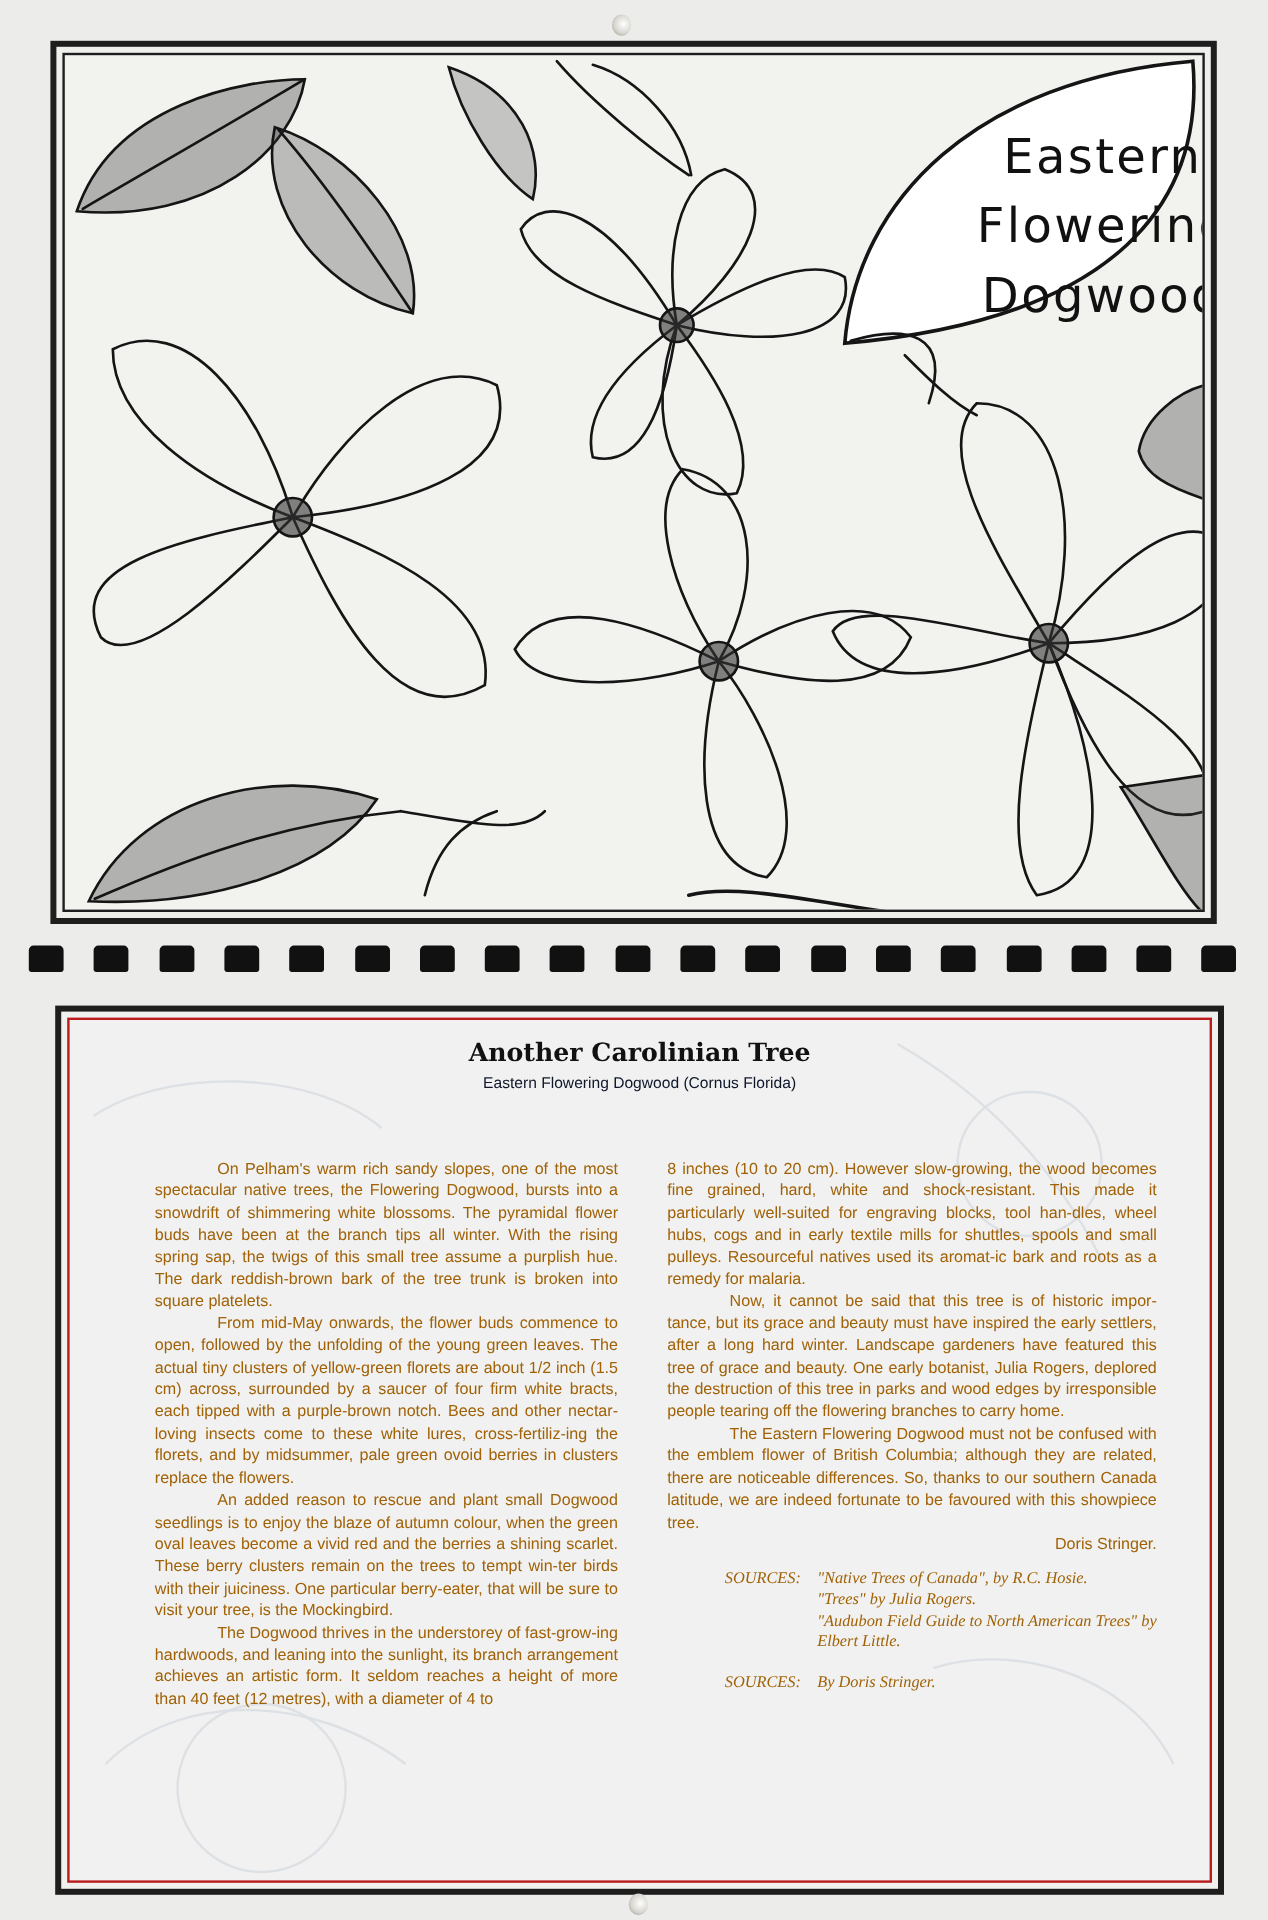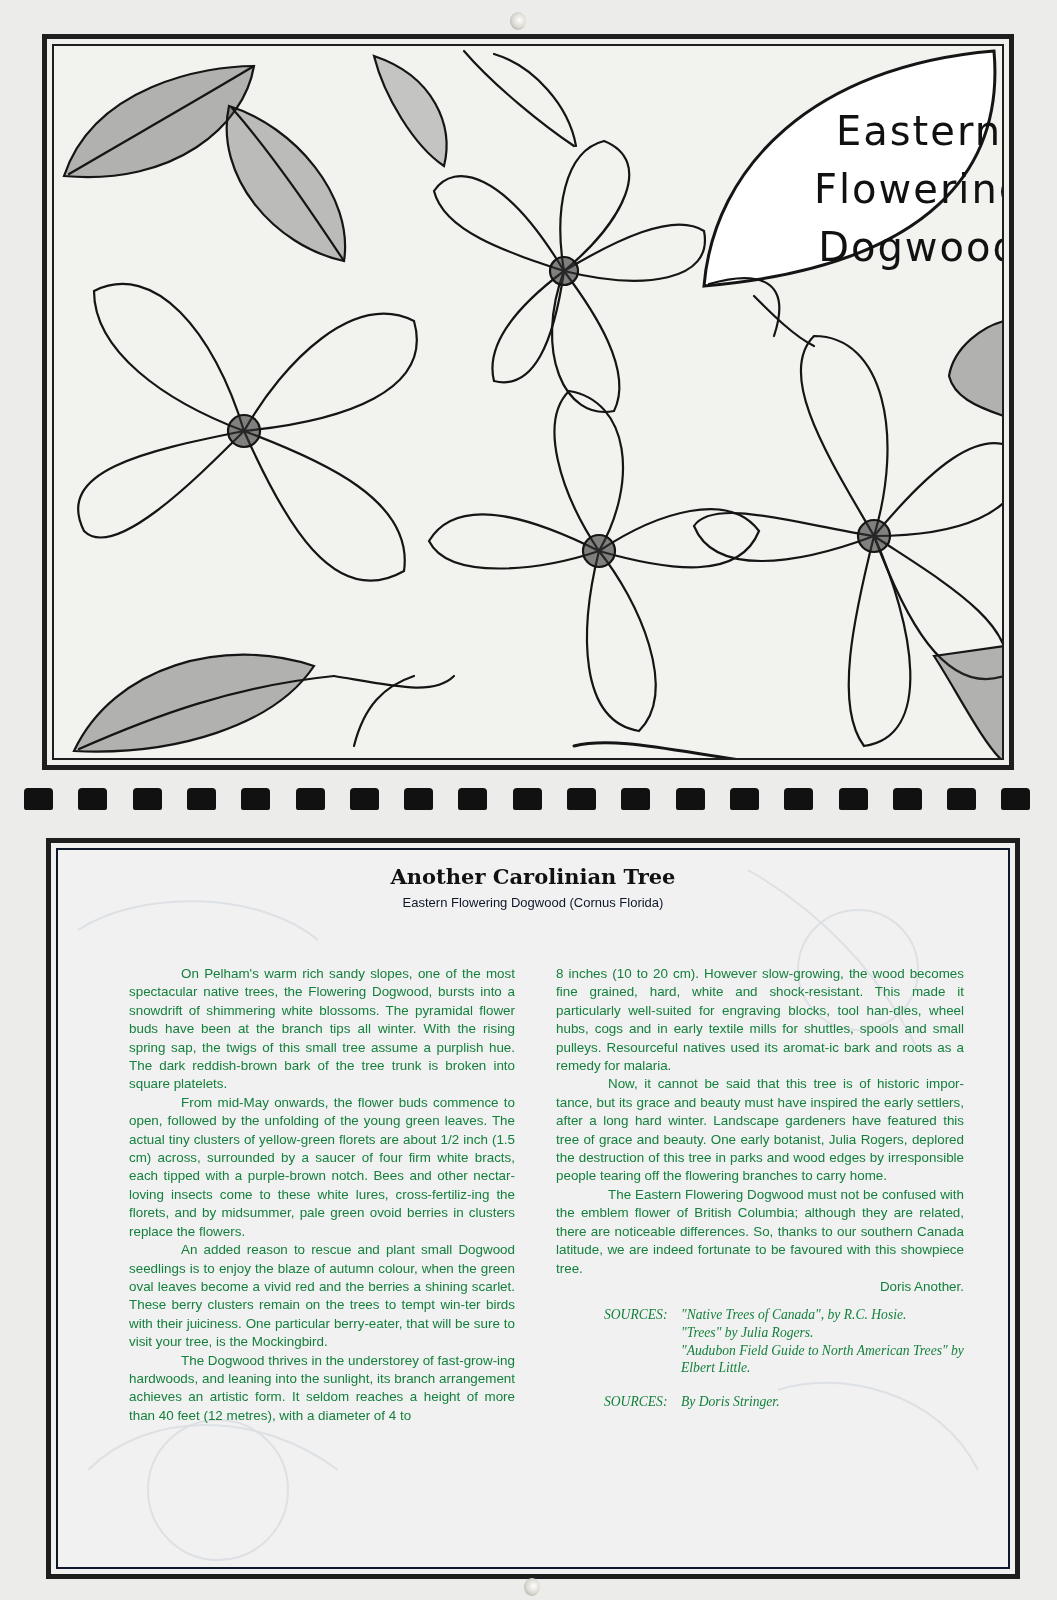--- a/index.html
+++ b/index.html
@@ -35,37 +35,37 @@
     position:absolute; top:0; width:29px; height:22px; background:#111;
     border-radius:4px 4px 2px 2px;
   }
   
   .bottom-frame {
     position:absolute; left:46px; top:838px; width:974px; height:741px;
     border:5px solid #1e1e1e; box-sizing:border-box; background:#f0f0ee;
   }
   .bottom-frame .inner {
     position:absolute; left:5px; top:5px; right:5px; bottom:5px;
-    border:2px solid #0f172a;
+    border:2px solid #b91c1c;
     background:#f0f1f0;
   }
   .ghost {
     position:absolute; left:0; top:0; opacity:.16;
   }
   .article-title {
     position:absolute; left:0; right:0; top:14px; text-align:center;
     font-family:"DejaVu Serif", serif; font-weight:bold; font-size:21px; color:#111;
   }
   .article-subtitle {
     position:absolute; left:0; right:0; top:45px; text-align:center;
     font-size:13px; color:#0f172a;
   }
   .col {
     position:absolute; top:115px; font-size:13.4px; line-height:18.4px;
-    text-align:justify; color:#15803d;
+    text-align:justify; color:#a16207;
   }
   .col.left { left:71px; width:386px; }
   .col.right { left:498px; width:408px; }
   .col p { margin:0; text-indent:52px; }
   .col p.noindent { text-indent:0; }
   .signature { text-align:right; margin-top:0px; }
   .refs {
     margin-top:10px; font-family:"Liberation Serif", serif; font-style:italic;
     font-size:13.6px; line-height:17px; text-align:left;margin-left:48px;
   }
@@ -190,21 +190,21 @@
       <p>On Pelham's warm rich sandy slopes, one of the most spectacular native trees, the Flowering Dogwood, bursts into a snowdrift of shimmering white blossoms. The pyramidal flower buds have been at the branch tips all winter. With the rising spring sap, the twigs of this small tree assume a purplish hue. The dark reddish-brown bark of the tree trunk is broken into square platelets.</p>
       <p>From mid-May onwards, the flower buds commence to open, followed by the unfolding of the young green leaves. The actual tiny clusters of yellow-green florets are about 1/2 inch (1.5 cm) across, surrounded by a saucer of four firm white bracts, each tipped with a purple-brown notch. Bees and other nectar-loving insects come to these white lures, cross-fertiliz-ing the florets, and by midsummer, pale green ovoid berries in clusters replace the flowers.</p>
       <p>An added reason to rescue and plant small Dogwood seedlings is to enjoy the blaze of autumn colour, when the green oval leaves become a vivid red and the berries a shining scarlet. These berry clusters remain on the trees to tempt win-ter birds with their juiciness. One particular berry-eater, that will be sure to visit your tree, is the Mockingbird.</p>
       <p>The Dogwood thrives in the understorey of fast-grow-ing hardwoods, and leaning into the sunlight, its branch arrangement achieves an artistic form. It seldom reaches a height of more than 40 feet (12 metres), with a diameter of 4 to</p>
     </div>
 
     <div class="col right">
       <p class="noindent">8 inches (10 to 20 cm). However slow-growing, the wood becomes fine grained, hard, white and shock-resistant. This made it particularly well-suited for engraving blocks, tool han-dles, wheel hubs, cogs and in early textile mills for shuttles, spools and small pulleys. Resourceful natives used its aromat-ic bark and roots as a remedy for malaria.</p>
       <p>Now, it cannot be said that this tree is of historic impor-tance, but its grace and beauty must have inspired the early settlers, after a long hard winter. Landscape gardeners have featured this tree of grace and beauty. One early botanist, Julia Rogers, deplored the destruction of this tree in parks and wood edges by irresponsible people tearing off the flowering branches to carry home.</p>
       <p>The Eastern Flowering Dogwood must not be confused with the emblem flower of British Columbia; although they are related, there are noticeable differences. So, thanks to our southern Canada latitude, we are indeed fortunate to be favoured with this showpiece tree.</p>
-      <div class="signature">Doris Another.</div>
+      <div class="signature">Doris Stringer.</div>
       <div class="refs">
         <div class="row">
           <div class="lab">SOURCES:</div>
           <div class="val">
             <div>"Native Trees of Canada", by R.C. Hosie.</div>
             <div>"Trees" by Julia Rogers.</div>
             <div>"Audubon Field Guide to North American Trees" by Elbert Little.</div>
           </div>
         </div>
         <div class="gap"></div>

